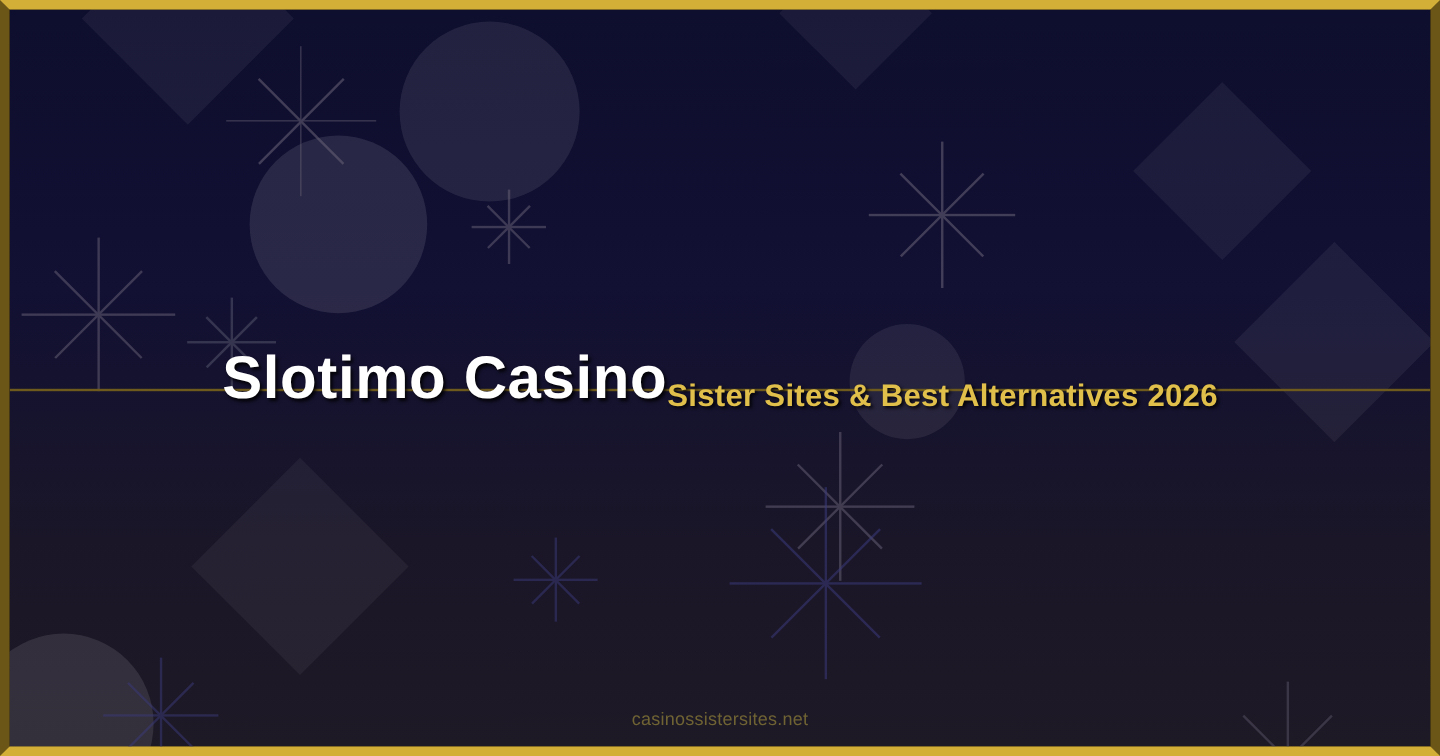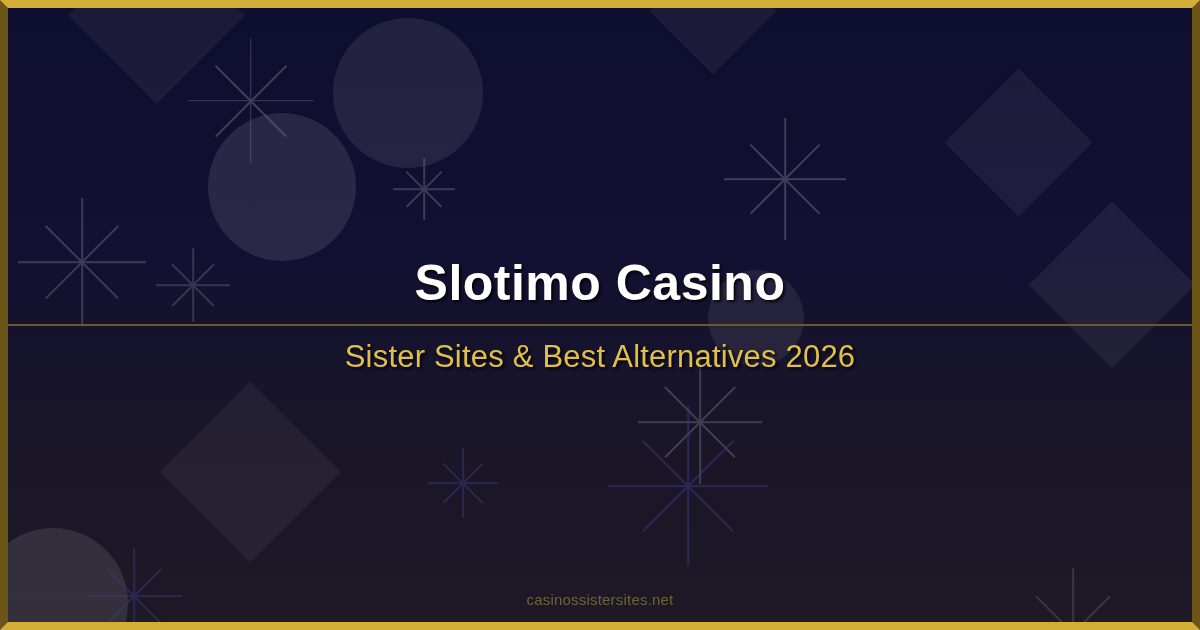--- a/index.html
+++ b/index.html
@@ -43,37 +43,37 @@
     position:absolute;
     left:0; right:0;
     height:2px;
     background:#6e5a1c;
   }
 
   
   .content {
     position:absolute;
     left:0; right:0; top:0; bottom:0;
-    display:flex; flex-direction:column;
+    display:flex; flex-direction:row;
     align-items:center; justify-content:center;
     z-index:5;
   }
   #title {
     font-size:50px;
     font-weight:bold;
     color:#ffffff;
     letter-spacing:0.5px;
     text-shadow:2px 2px 3px rgba(0,0,0,0.85);
     line-height:1.1;
     text-align:center;
   }
   #subtitle {
     margin-top:28px;
-    font-size:31px;
-    font-weight:normal;
+    font-size:26px;
+    font-weight:bold;
     color:#e0bf4a;
     text-shadow:2px 2px 3px rgba(0,0,0,0.85);
     text-align:center;
     letter-spacing:0.2px;
   }
 
   #watermark {
     position:absolute;
     left:0; right:0;
     bottom:14px;

